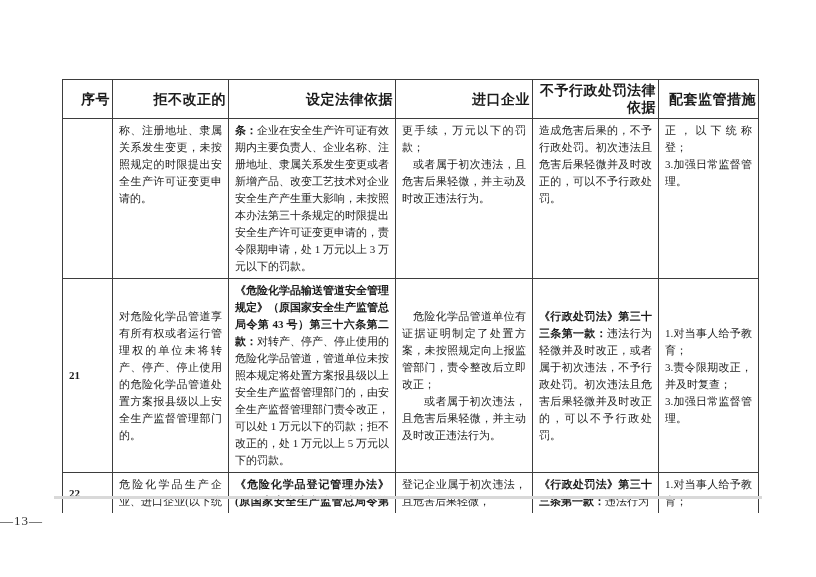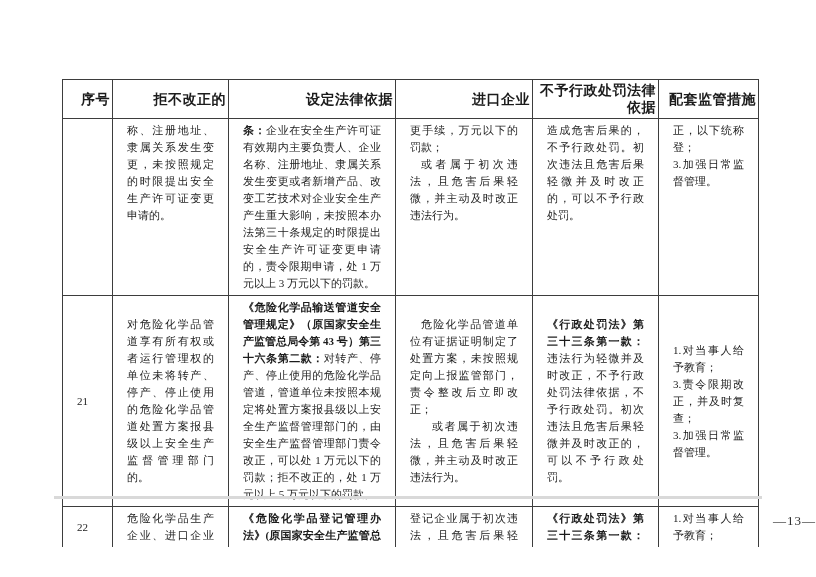--- a/index.html
+++ b/index.html
@@ -9,47 +9,47 @@
     overflow:hidden;
   }
   .page{position:absolute;inset:0;background:#ffffff;}
   table.penalty{
     position:absolute;left:62px;top:79px;width:696px;
     border-collapse:collapse;table-layout:fixed;
   }
   table.penalty th, table.penalty td{
     border:1px solid #3d3d3d;
     font-size:11px;line-height:17px;
-    padding:3px 14px;
+    padding:3px 6px;
     text-align:justify;
     word-break:break-all;
     vertical-align:top;
     color:#1c1c1c;
   }
   table.penalty th{
     font-family:"Liberation Sans","DejaVu Sans",sans-serif;
     font-size:14px;font-weight:bold;
     text-align:right;vertical-align:middle;
     height:24px;padding:2px 2px;letter-spacing:0.5px;
   }
   tr.row-cont{height:157px;}
   tr.row-cont td{vertical-align:top;}
   tr.row-21{height:193px;}
   tr.row-21 td{vertical-align:middle;}
   tr.row-22 td{border-bottom:none;vertical-align:top;height:30px;}
   tr.row-22 .clip{max-height:34px;overflow:hidden;}
-  td.seq{text-align:center;vertical-align:middle;font-size:11.5px;}
+  td.seq{text-align:center;vertical-align:middle;font-size:11.5px;font-weight:bold;}
   tr.row-22 td.seq{vertical-align:middle;}
   td p{margin:0;}
   .ind1{text-indent:1em;}
   .ind2{text-indent:2em;}
   .bold{font-weight:bold;}
   .cutline{position:absolute;left:54px;top:496px;width:708px;height:3px;background:#d9d9d9;}
   .footer{
-    position:absolute;left:0;top:513px;width:816px;text-align:right;
+    position:absolute;left:0;top:513px;width:816px;text-align:left;
     font-size:13px;letter-spacing:1px;color:#2e2e2e;
     font-family:"Liberation Serif","DejaVu Serif",serif;
   }
 </style>
 </head>
 <body>
 
 <div class="page">
 
   <table class="penalty">
@@ -98,21 +98,21 @@
         <p>对危险化学品管道享有所有权或者运行管理权的单位未将转产、停产、停止使用的危险化学品管道处置方案报县级以上安全生产监督管理部门的。</p>
       </td>
       <td>
         <p><span class="bold">《危险化学品输送管道安全管理规定》（原国家安全生产监管总局令第 43 号）第三十六条第二款：</span><span>对转产、停产、停止使用的危险化学品管道，管道单位未按照本规定将处置方案报县级以上安全生产监督管理部门的，由安全生产监督管理部门责令改正，可以处 1 万元以下的罚款；拒不改正的，处 1 万元以上 5 万元以下的罚款。</span></p>
       </td>
       <td>
         <p class="ind1">危险化学品管道单位有证据证明制定了处置方案，未按照规定向上报监管部门，责令整改后立即改正；</p>
         <p class="ind2">或者属于初次违法，且危害后果轻微，并主动及时改正违法行为。</p>
       </td>
       <td>
-        <p><span class="bold">《行政处罚法》第三十三条第一款：</span><span>违法行为轻微并及时改正，不予行政处罚法律依据，不予行政处罚。初次违法且危害后果轻微并及时改正的，可以不予行政处罚。</span></p>
+        <p><span class="bold">《行政处罚法》第三十三条第一款：</span><span>违法行为轻微并及时改正，或者属于初次违法，不予行政处罚。初次违法且危害后果轻微并及时改正的，可以不予行政处罚。</span></p>
       </td>
       <td>
         <p>1.对当事人给予教育；</p>
         <p>3.责令限期改正，并及时复查；</p>
         <p>3.加强日常监督管理。</p>
       </td>
     </tr>
 
     <tr class="row-22">
       <td class="seq">22</td>

